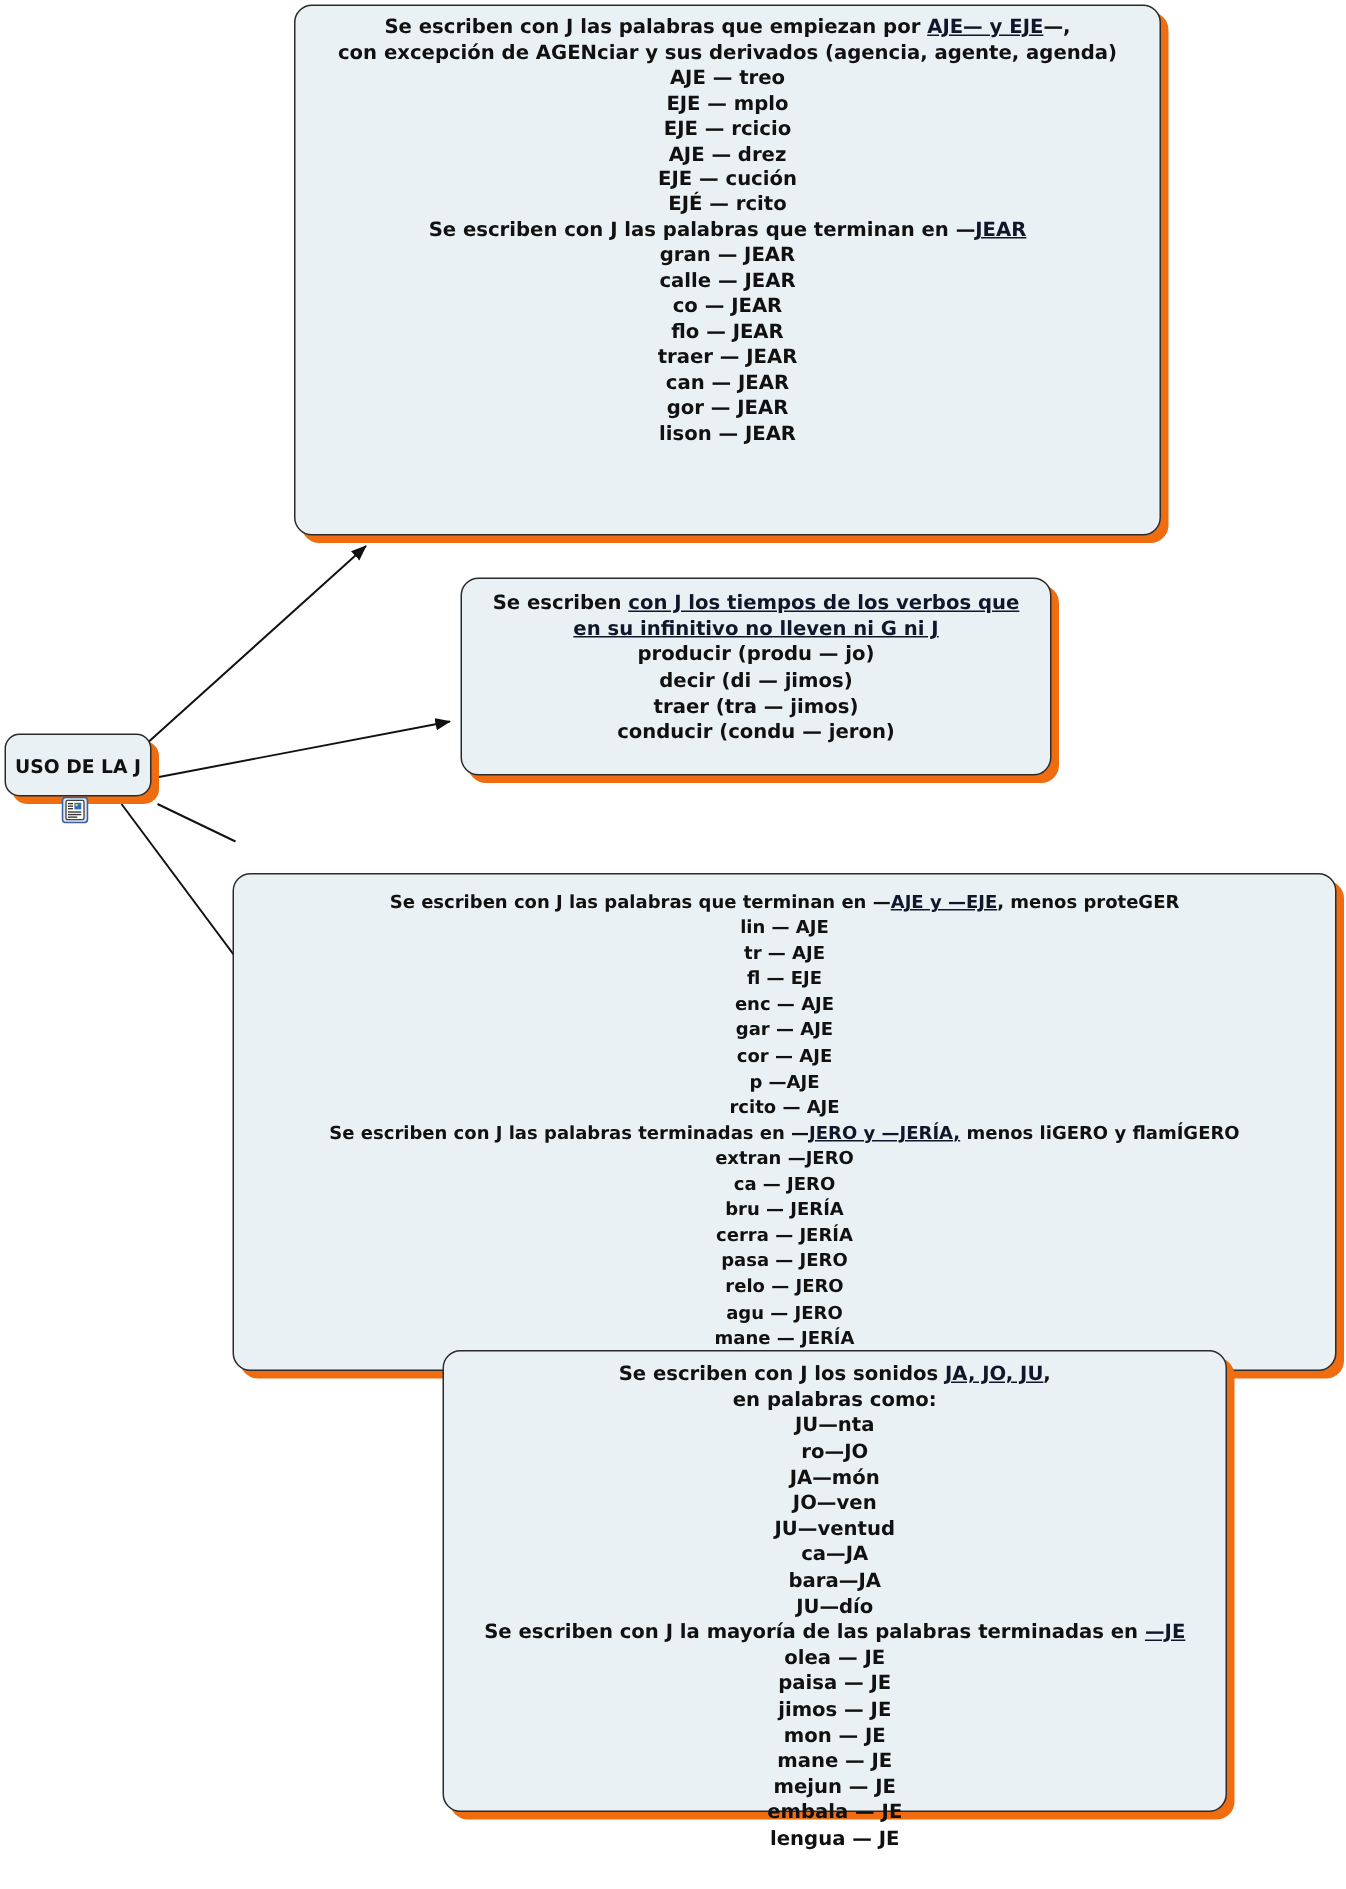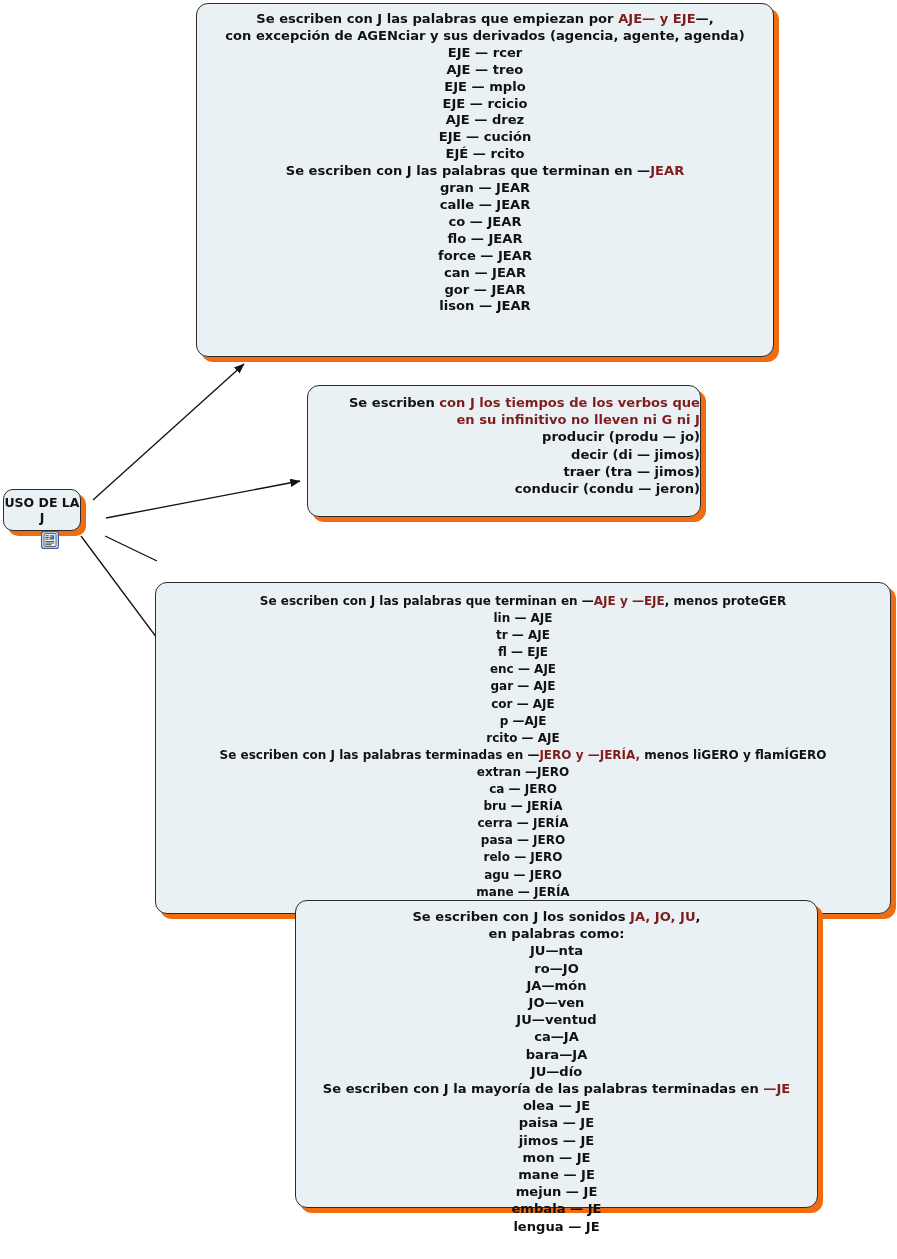--- a/index.html
+++ b/index.html
@@ -24,43 +24,43 @@
     text-align:center;
     color:#111111;
     font-weight:bold;
     z-index:5;
   }
   .node .ln{
     display:block;
     line-height:16.8px;
     white-space:nowrap;
   }
-  .red{color:#7f1d1d;}
+  .red{color:#0f172a;text-decoration:underline;}
 
   
   #root{
-    left:3px;top:489px;width:78px;height:42px;
+    left:3px;top:489px;width:98px;height:42px;
     border-radius:10px;
     display:flex;align-items:center;justify-content:center;
     font-size:12.5px;
     line-height:15px;
     z-index:8;
   }
   #root .rootlabel{display:block;white-space:normal;}
 
   #root-note-icon{
     position:absolute;
     left:41px;top:531px;
     width:18px;height:18px;
     z-index:9;
   }
 
   
   #box1{left:196px;top:3px;width:578px;height:354px;padding-top:7px;font-size:13.1px;}
-  #box2{left:307px;top:385px;width:394px;height:132px;padding-top:8px;font-size:13.1px;text-align:right;}
+  #box2{left:307px;top:385px;width:394px;height:132px;padding-top:8px;font-size:13.1px;}
   #box3{left:155px;top:550px;width:736px;height:332px;padding-top:10px;font-size:12px;margin-top:32px;}
   #box4{left:295px;top:900px;width:523px;height:308px;padding-top:7px;font-size:13.1px;}
 
   #box1 .ln{line-height:16.9px;}
   #box2 .ln{line-height:17.2px;}
   #box3 .ln{line-height:17.1px;}
   #box4 .ln{line-height:17.2px;}
 </style>
 </head>
 <body>
@@ -98,33 +98,32 @@
       <rect x="4.3" y="7.7" width="3.4" height="0.9" fill="#333333"></rect>
       <rect x="4.3" y="9.9" width="8.9" height="0.9" fill="#333333"></rect>
       <rect x="4.3" y="11.6" width="8.9" height="0.9" fill="#333333"></rect>
       <rect x="4.3" y="13.3" width="6.2" height="0.9" fill="#333333"></rect>
     </svg>
   </span>
 
   <div class="node" id="box1">
       <span class="ln"><span>Se escriben con J las palabras que empiezan por </span><span class="red">AJE— y EJE</span><span>—,</span></span>
       <span class="ln"><span>con excepción de AGENciar y sus derivados (agencia, agente, agenda)</span></span>
-      <span class="ln"><span>EJE — rcer</span></span>
       <span class="ln"><span>AJE — treo</span></span>
       <span class="ln"><span>EJE — mplo</span></span>
       <span class="ln"><span>EJE — rcicio</span></span>
       <span class="ln"><span>AJE — drez</span></span>
       <span class="ln"><span>EJE — cución</span></span>
       <span class="ln"><span>EJÉ — rcito</span></span>
       <span class="ln"><span>Se escriben con J las palabras que terminan en —</span><span class="red">JEAR</span></span>
       <span class="ln"><span>gran — JEAR</span></span>
       <span class="ln"><span>calle — JEAR</span></span>
       <span class="ln"><span>co — JEAR</span></span>
       <span class="ln"><span>flo — JEAR</span></span>
-      <span class="ln"><span>force — JEAR</span></span>
+      <span class="ln"><span>traer — JEAR</span></span>
       <span class="ln"><span>can — JEAR</span></span>
       <span class="ln"><span>gor — JEAR</span></span>
       <span class="ln"><span>lison — JEAR</span></span>
     </div>
   <div class="node" id="box2">
       <span class="ln"><span>Se escriben </span><span class="red">con J los tiempos de los verbos que</span></span>
       <span class="ln"><span class="red">en su infinitivo no lleven ni G ni J</span></span>
       <span class="ln"><span>producir (produ — jo)</span></span>
       <span class="ln"><span>decir (di — jimos)</span></span>
       <span class="ln"><span>traer (tra — jimos)</span></span>

